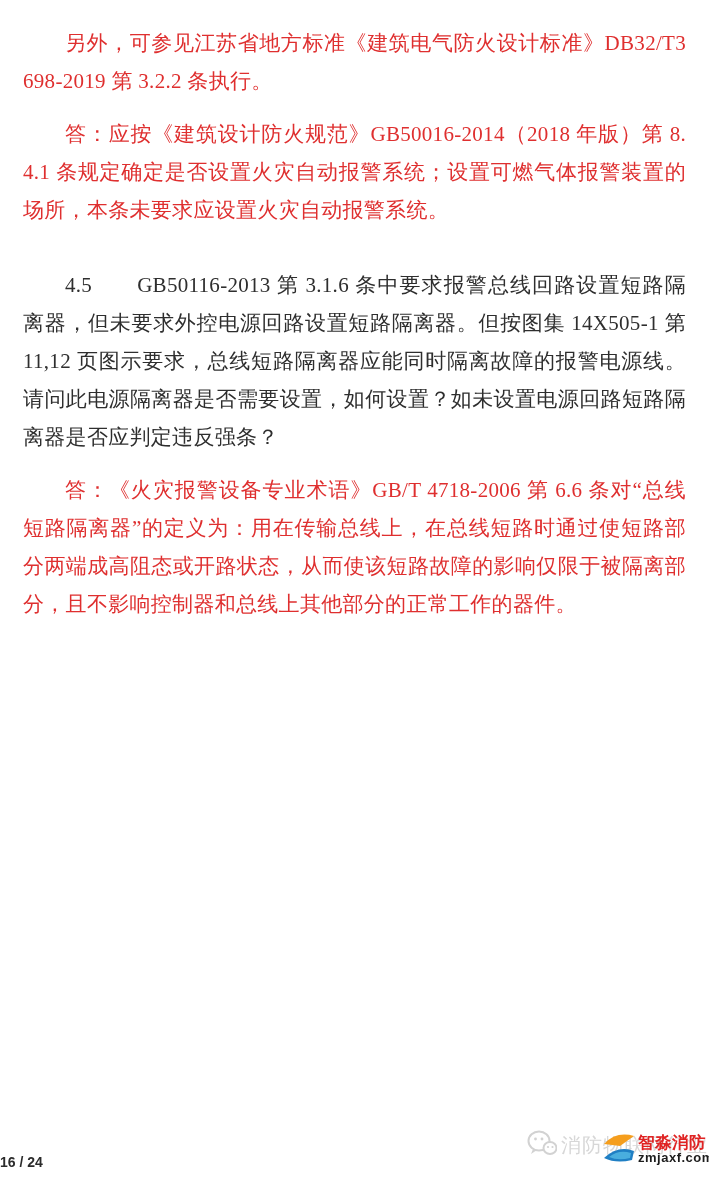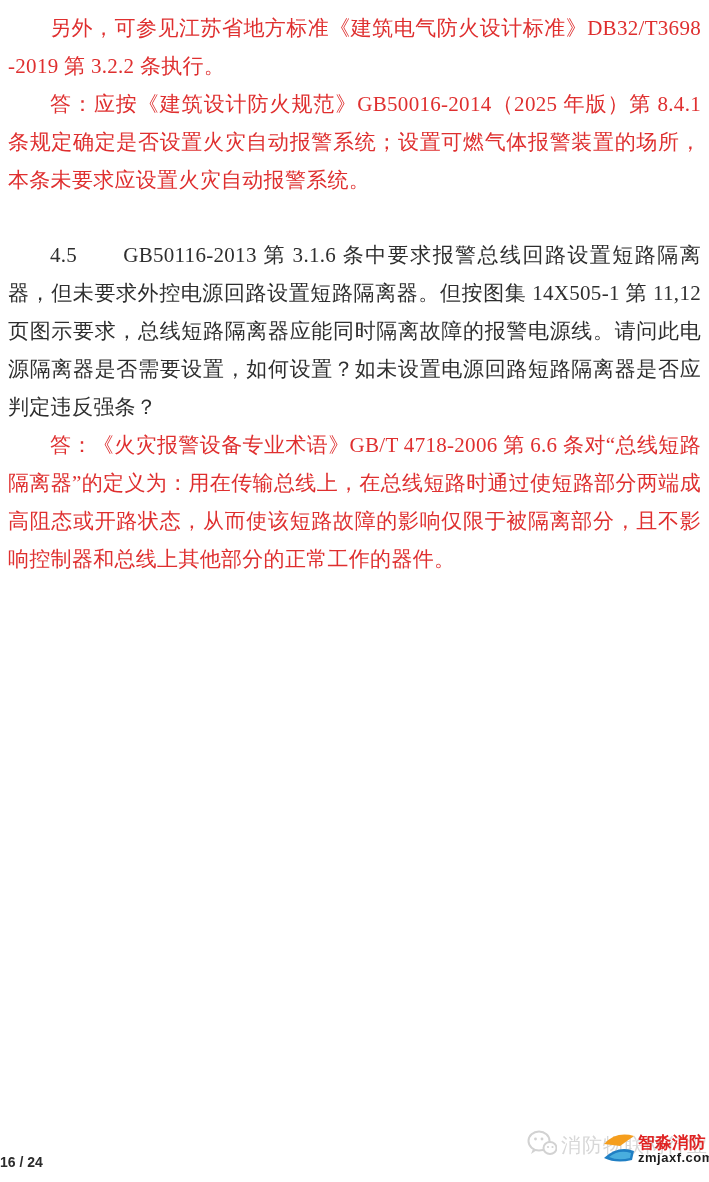--- a/index.html
+++ b/index.html
@@ -7,21 +7,21 @@
     position:relative;
     width:709px; height:1182px;
     background:#ffffff;
     overflow:hidden;
     font-family:"Liberation Serif","DejaVu Serif",serif;
   }
   .content {
     padding:9px 8px 0 8px;
   }
   .para {
-    margin:0;
+    margin:15px;
     font-size:21px;
     line-height:38px;
     text-align:justify;
     text-indent:2em;
     letter-spacing:0.3px;
     word-break:break-all;
   }
   .para.red   { color:#df2f2f; }
   .para.black { color:#2e2e2e; }
   .gap-before { margin-top:37px; }
@@ -82,21 +82,21 @@
     color:#1c1c1c;
     letter-spacing:0.5px;
   }
 </style>
 </head>
 <body>
 
 <div class="page">
   <div class="content">
     <p class="para red">另外，可参见江苏省地方标准《建筑电气防火设计标准》DB32/T3698-2019 第 3.2.2 条执行。</p>
-    <p class="para red">答：应按《建筑设计防火规范》GB50016-2014（2025 年版）第 8.4.1 条规定确定是否设置火灾自动报警系统；设置可燃气体报警装置的场所，本条未要求应设置火灾自动报警系统。</p>
+    <p class="para red">答：应按《建筑设计防火规范》GB50016-2014（2018 年版）第 8.4.1 条规定确定是否设置火灾自动报警系统；设置可燃气体报警装置的场所，本条未要求应设置火灾自动报警系统。</p>
     <p class="para black gap-before">4.5　　GB50116-2013 第 3.1.6 条中要求报警总线回路设置短路隔离器，但未要求外控电源回路设置短路隔离器。但按图集 14X505-1 第 11,12 页图示要求，总线短路隔离器应能同时隔离故障的报警电源线。请问此电源隔离器是否需要设置，如何设置？如未设置电源回路短路隔离器是否应判定违反强条？</p>
     <p class="para red">答：《火灾报警设备专业术语》GB/T 4718-2006 第 6.6 条对“总线短路隔离器”的定义为：用在传输总线上，在总线短路时通过使短路部分两端成高阻态或开路状态，从而使该短路故障的影响仅限于被隔离部分，且不影响控制器和总线上其他部分的正常工作的器件。</p>
 
   </div>
 
   <div class="footer-pageno">16 / 24</div>
 
   <div class="watermark">
     <div class="wm-gray-row">
       <span class="wm-wechat">

